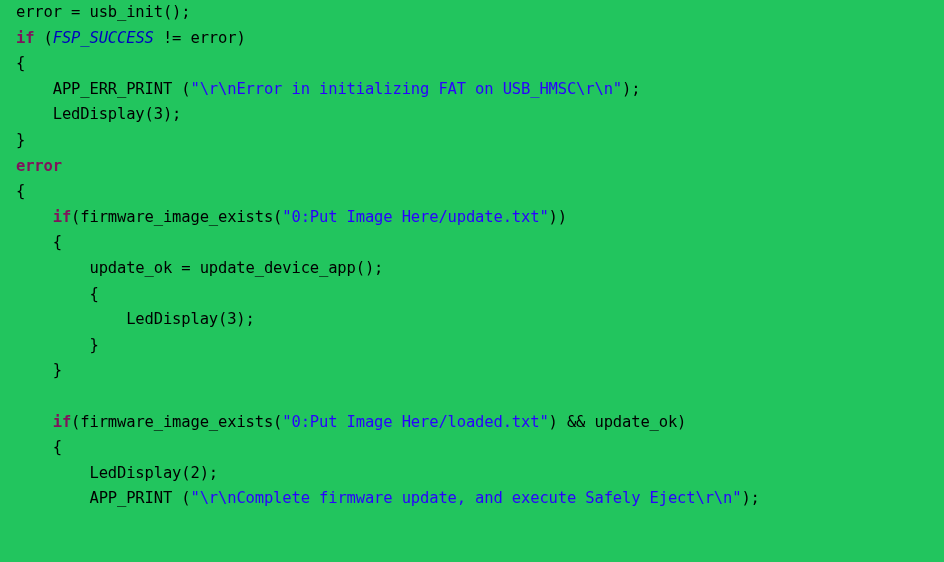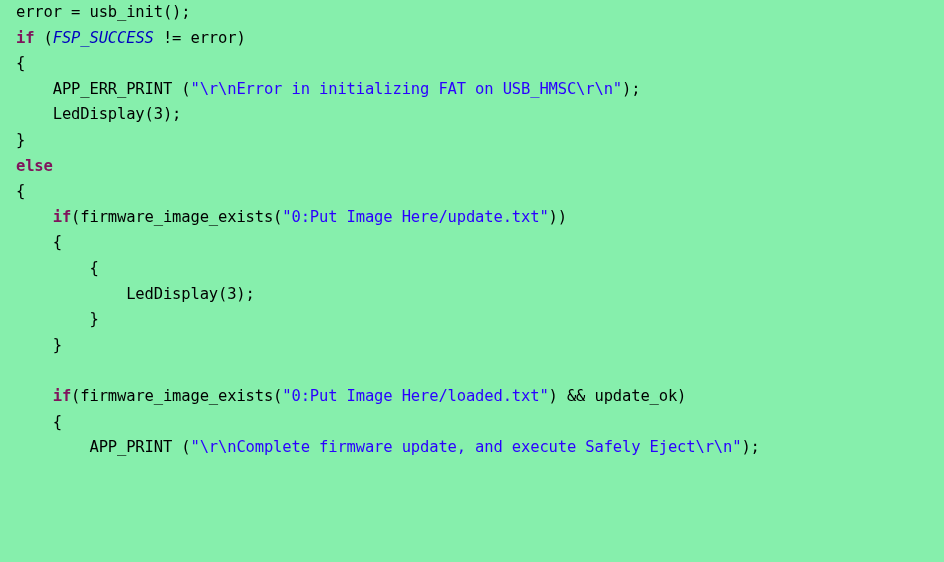--- a/index.html
+++ b/index.html
@@ -10,21 +10,21 @@
   body {
     width: 944px;
     height: 562px;
     overflow: hidden;
     font-family: "DejaVu Sans Mono", monospace;
   }
   #code-view {
     position: relative;
     width: 944px;
     height: 562px;
-    background: #86efac;
+    background: #22c55e;
     padding: 0;
     box-sizing: border-box;
   }
   .code-line {
     height: 25.6px;
     line-height: 25.6px;
     white-space: pre;
     font-family: "DejaVu Sans Mono", monospace;
     font-size: 15.5px;
     letter-spacing: -0.15px;
@@ -41,25 +41,27 @@
 </head>
 <body>
 
 <div id="code-view">
     <div class="code-line"><span class="tok-plain">error = usb_init();</span></div>
     <div class="code-line"><span class="tok-keyword">if</span><span class="tok-plain"> (</span><span class="tok-macro">FSP_SUCCESS</span><span class="tok-plain"> != error)</span></div>
     <div class="code-line"><span class="tok-plain">{</span></div>
     <div class="code-line"><span class="tok-plain">    APP_ERR_PRINT (</span><span class="tok-string">"\r\nError in initializing FAT on USB_HMSC\r\n"</span><span class="tok-plain">);</span></div>
     <div class="code-line"><span class="tok-plain">    LedDisplay(3);</span></div>
     <div class="code-line"><span class="tok-plain">}</span></div>
-    <div class="code-line"><span class="tok-keyword">else</span></div>
+    <div class="code-line"><span class="tok-keyword">error</span></div>
     <div class="code-line"><span class="tok-plain">{</span></div>
     <div class="code-line"><span class="tok-plain">    </span><span class="tok-keyword">if</span><span class="tok-plain">(firmware_image_exists(</span><span class="tok-string">"0:Put Image Here/update.txt"</span><span class="tok-plain">))</span></div>
     <div class="code-line"><span class="tok-plain">    {</span></div>
+    <div class="code-line"><span class="tok-plain">        update_ok = update_device_app();</span></div>
     <div class="code-line"><span class="tok-plain">        {</span></div>
     <div class="code-line"><span class="tok-plain">            LedDisplay(3);</span></div>
     <div class="code-line"><span class="tok-plain">        }</span></div>
     <div class="code-line"><span class="tok-plain">    }</span></div>
     <div class="code-line"><span class="tok-blank"> </span></div>
     <div class="code-line"><span class="tok-plain">    </span><span class="tok-keyword">if</span><span class="tok-plain">(firmware_image_exists(</span><span class="tok-string">"0:Put Image Here/loaded.txt"</span><span class="tok-plain">) &amp;&amp; update_ok)</span></div>
     <div class="code-line"><span class="tok-plain">    {</span></div>
+    <div class="code-line"><span class="tok-plain">        LedDisplay(2);</span></div>
     <div class="code-line"><span class="tok-plain">        APP_PRINT (</span><span class="tok-string">"\r\nComplete firmware update, and execute Safely Eject\r\n"</span><span class="tok-plain">);</span></div>
   </div>
 
 </body></html>

